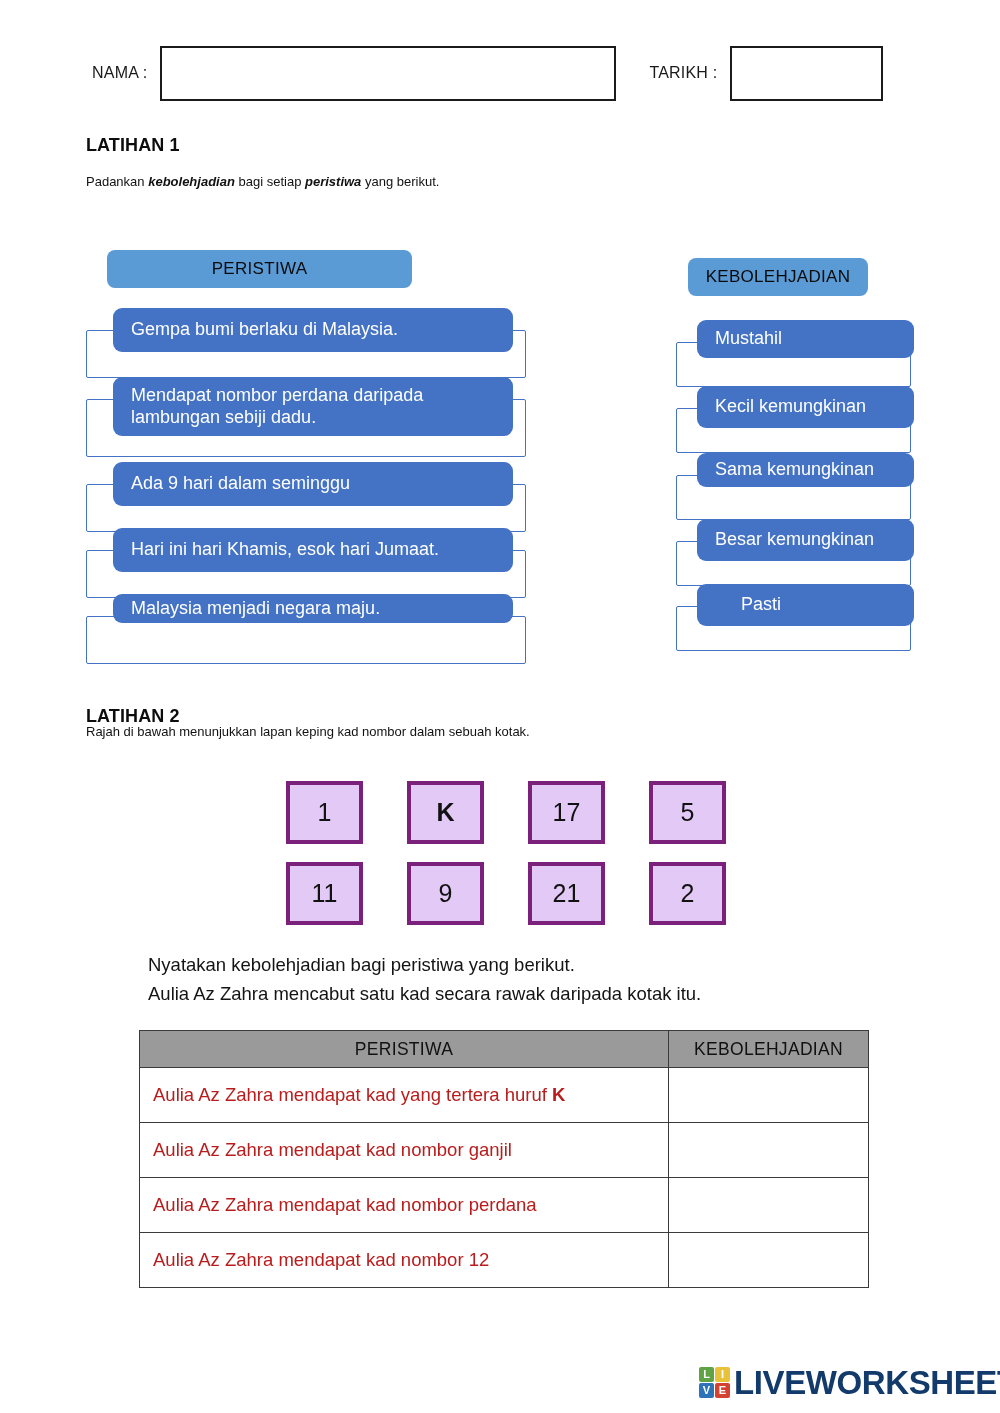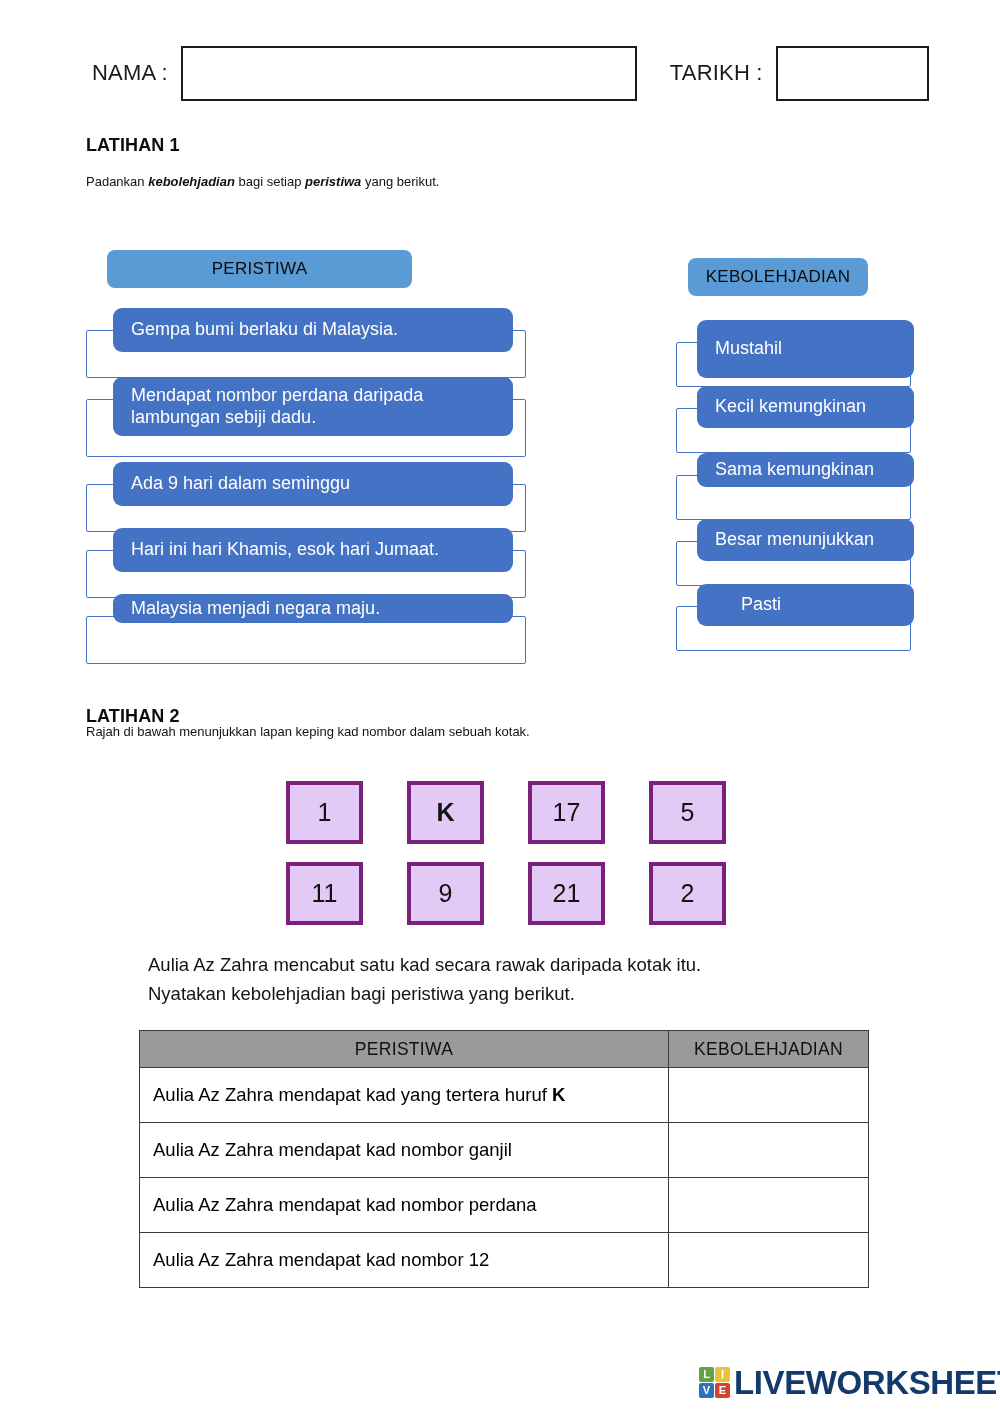--- a/index.html
+++ b/index.html
@@ -19,21 +19,21 @@
 
   
   .header-row {
     position: absolute;
     left: 0; top: 42px;
     width: 1000px; height: 62px;
     display: flex;
     align-items: center;
   }
   .hdr-label {
-    font-size: 22px;
+    font-size: 16px;
     font-weight: 400;
     letter-spacing: .2px;
     white-space: nowrap;
     color: #1a1a1a;
   }
   .nama-label { margin-left: 92px; }
   .nama-box {
     margin-left: 13px;
     width: 456px; height: 55px;
     border: 2px solid #1b1b1b;
@@ -175,21 +175,21 @@
     color: #111111;
     text-align: center;
   }
   .qtable tbody td {
     height: 55px;
     background: #ffffff;
   }
   .qtable tbody td.ev {
     padding-left: 13px;
     font-size: 18.5px;
-    color: #000000;
+    color: #b91c1c;
     text-align: left;
   }
   .qtable tbody td.ev b { font-weight: bold; }
   .col-ev { width: 529px; }
   .col-kb { width: 200px; }
 
   
   .lw-logo {
     position: absolute;
     left: 699px; top: 1366px;
@@ -263,36 +263,36 @@
     <div class="pill" style="height:44px;">Hari ini hari Khamis, esok hari Jumaat.</div>
   </div>
 
   <div class="match-item left-item" style="left:86px; top:354px;">
     <div class="connector" style="height:48px;"></div>
     <div class="pill" style="height:29px;">Malaysia menjadi negara maju.</div>
   </div>
 
   <div class="match-item right-item" style="left:676px; top:80px;">
     <div class="connector" style="height:45px;"></div>
-    <div class="pill" style="height:58px;">Mustahil</div>
+    <div class="pill" style="height:38px;">Mustahil</div>
   </div>
 
   <div class="match-item right-item" style="left:676px; top:146px;">
     <div class="connector" style="height:45px;"></div>
     <div class="pill" style="height:42px;">Kecil kemungkinan</div>
   </div>
 
   <div class="match-item right-item" style="left:676px; top:213px;">
     <div class="connector" style="height:45px;"></div>
     <div class="pill" style="height:34px;">Sama kemungkinan</div>
   </div>
 
   <div class="match-item right-item" style="left:676px; top:279px;">
     <div class="connector" style="height:45px;"></div>
-    <div class="pill" style="height:42px;">Besar menunjukkan</div>
+    <div class="pill" style="height:42px;">Besar kemungkinan</div>
   </div>
 
   <div class="match-item right-item" style="left:676px; top:344px;">
     <div class="connector" style="height:45px;"></div>
     <div class="pill" style="height:42px;padding-left:44px;">Pasti</div>
   </div>
 
 </div>
 
 <div class="sec-title" id="latihan2-title">LATIHAN 2</div>
@@ -303,22 +303,22 @@
   <div class="card letter">K</div>
   <div class="card">17</div>
   <div class="card">5</div>
   <div class="card">11</div>
   <div class="card">9</div>
   <div class="card">21</div>
   <div class="card">2</div>
 </div>
 
 <div class="sub-para">
+  <div>Nyatakan kebolehjadian bagi peristiwa yang berikut.</div>
   <div>Aulia Az Zahra mencabut satu kad secara rawak daripada kotak itu.</div>
-  <div>Nyatakan kebolehjadian bagi peristiwa yang berikut.</div>
 </div>
 
 <table class="qtable">
   <thead>
     <tr>
       <th class="col-ev">PERISTIWA</th>
       <th class="col-kb">KEBOLEHJADIAN</th>
     </tr>
   </thead>
   <tbody>

